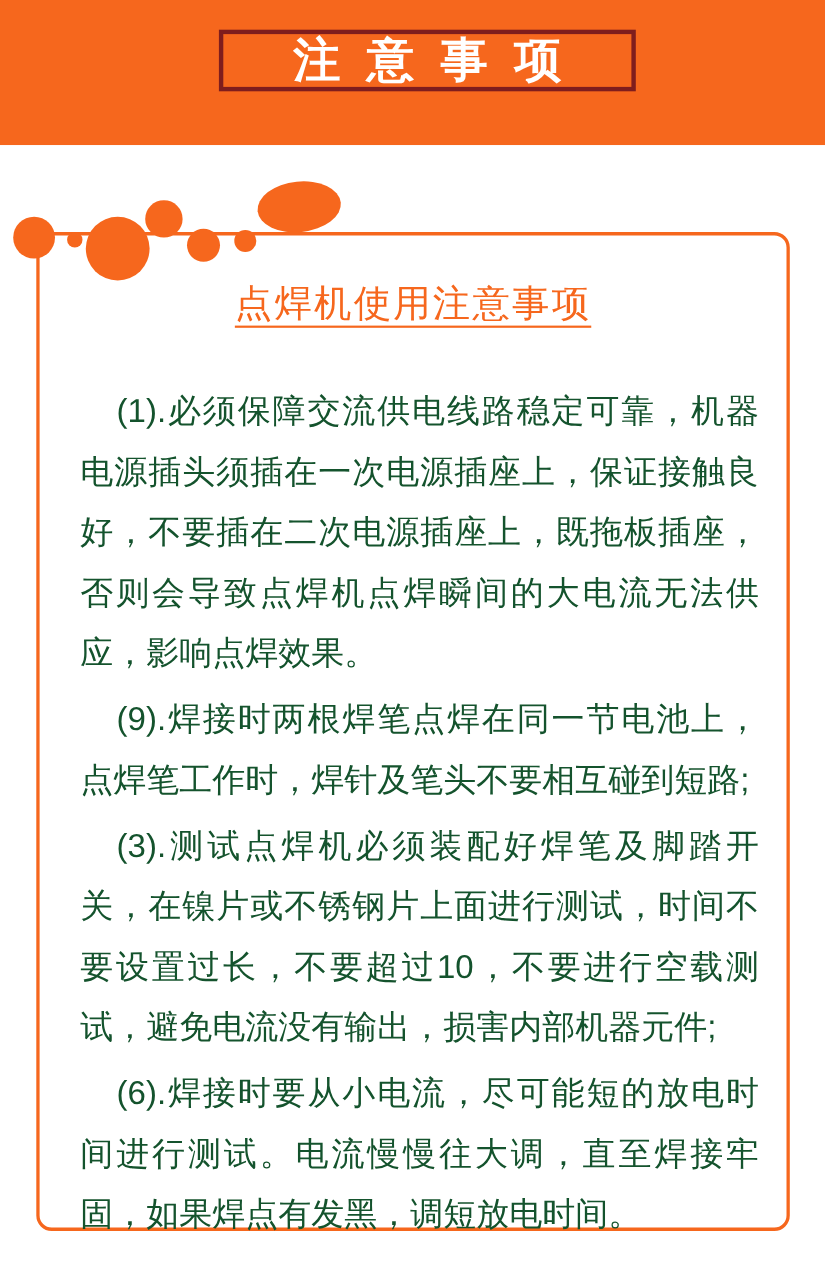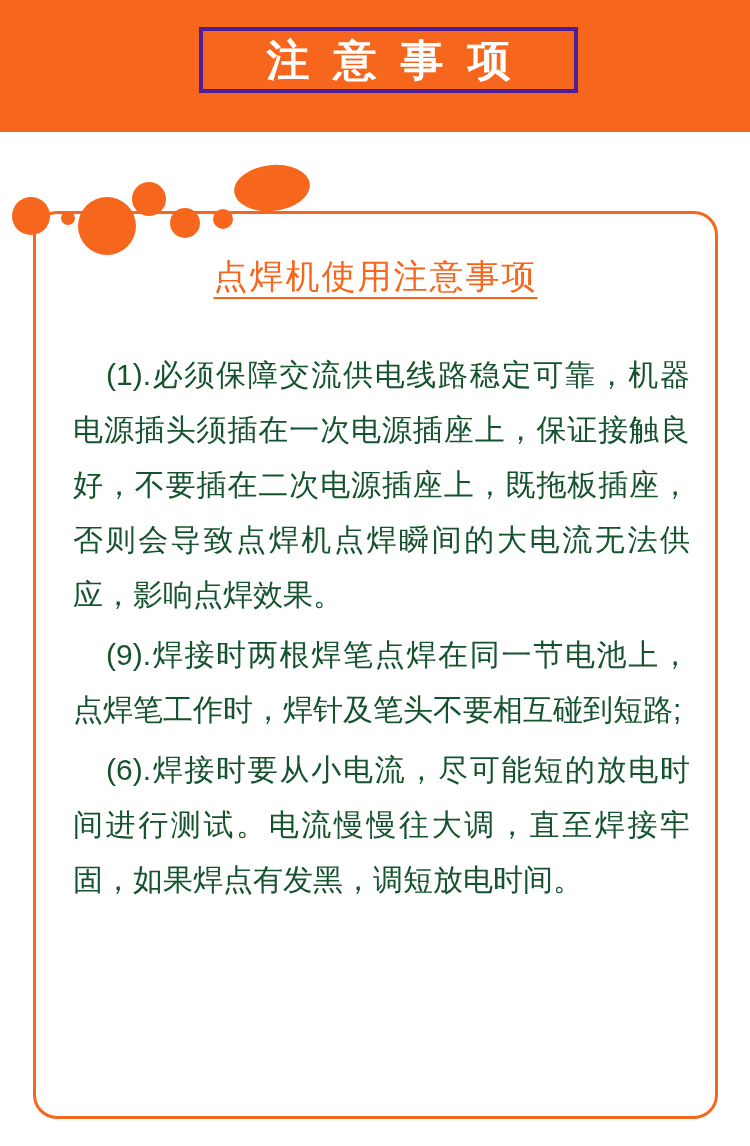--- a/index.html
+++ b/index.html
@@ -17,23 +17,23 @@
   }
   
   .banner {
     height: 132px;
     background: #f6671d;
     overflow: hidden;
   }
   .banner-box {
     box-sizing: border-box;
     width: 379px;
-    height: 66px;
+    height: 56px;
     margin: 27px 0 0 199px;
-    border: 4px solid #4c1d95;
+    border: 4px solid #7f1d1d;
     display: flex;
     align-items: center;
     justify-content: center;
   }
   .banner-title {
     color: #ffffff;
     font-size: 43px;
     font-weight: bold;
     letter-spacing: 24px;
     margin-right: -24px; 
@@ -47,21 +47,21 @@
     background: #ffffff;
   }
   .card {
     position: absolute;
     left: 33px;
     top: 79px;
     width: 685px;
     height: 908px;
     box-sizing: border-box;
     border: 3px solid #f6671d;
-    border-radius: 24px;
+    border-radius: 14px;
     background: #ffffff;
     z-index: 1;
   }
   
   .decor-circle {
     position: absolute;
     background: #f6671d;
     border-radius: 50%;
     z-index: 2;
   }
@@ -119,19 +119,20 @@
     <span class="decor-circle c5"></span>
     <span class="decor-circle c6"></span>
     <span class="decor-circle c7"></span>
 
     <section class="card">
       <h2 class="card-title">点焊机使用注意事项</h2>
 
       <div class="card-body">
         <p>(1).必须保障交流供电线路稳定可靠，机器电源插头须插在一次电源插座上，保证接触良好，不要插在二次电源插座上，既拖板插座，否则会导致点焊机点焊瞬间的大电流无法供应，影响点焊效果。</p>
         <p>(9).焊接时两根焊笔点焊在同一节电池上，点焊笔工作时，焊针及笔头不要相互碰到短路;</p>
+        <p>(3).测试点焊机必须装配好焊笔及脚踏开关，在镍片或不锈钢片上面进行测试，时间不要设置过长，不要超过10，不要进行空载测试，避免电流没有输出，损害内部机器元件;</p>
         <p>(6).焊接时要从小电流，尽可能短的放电时间进行测试。电流慢慢往大调，直至焊接牢固，如果焊点有发黑，调短放电时间。</p>
       </div>
     </section>
 
   </main>
 
 </div>
 
 </body></html>

